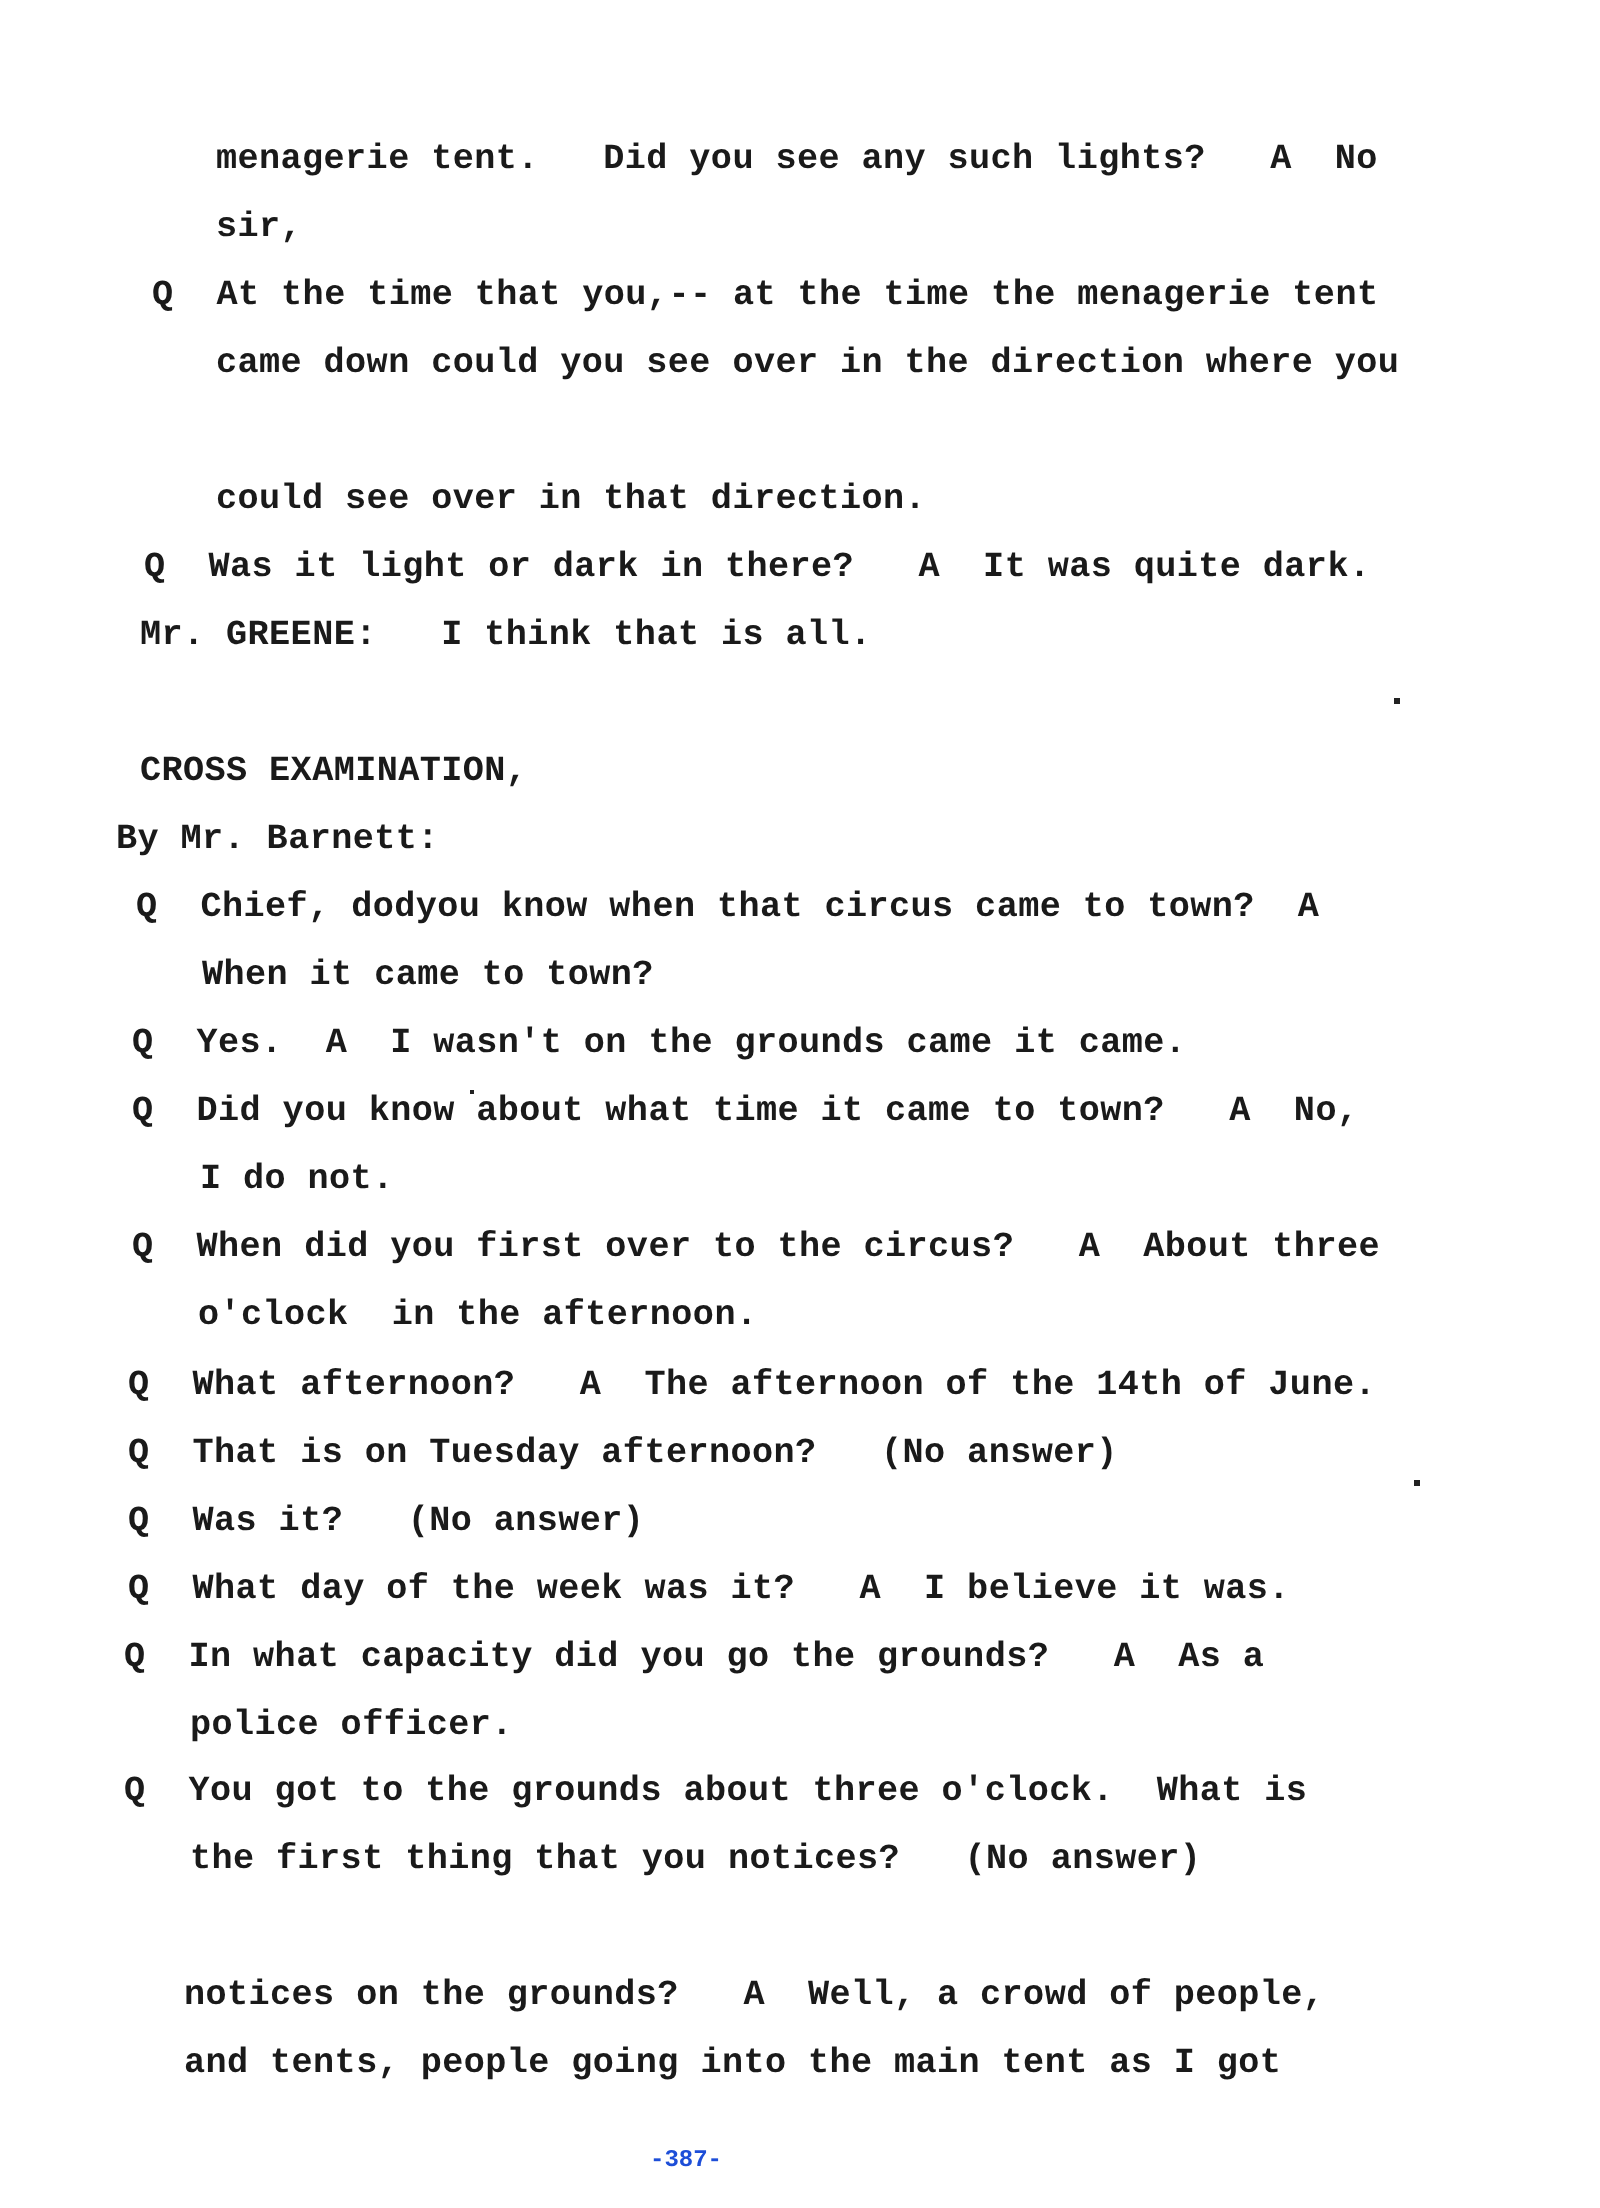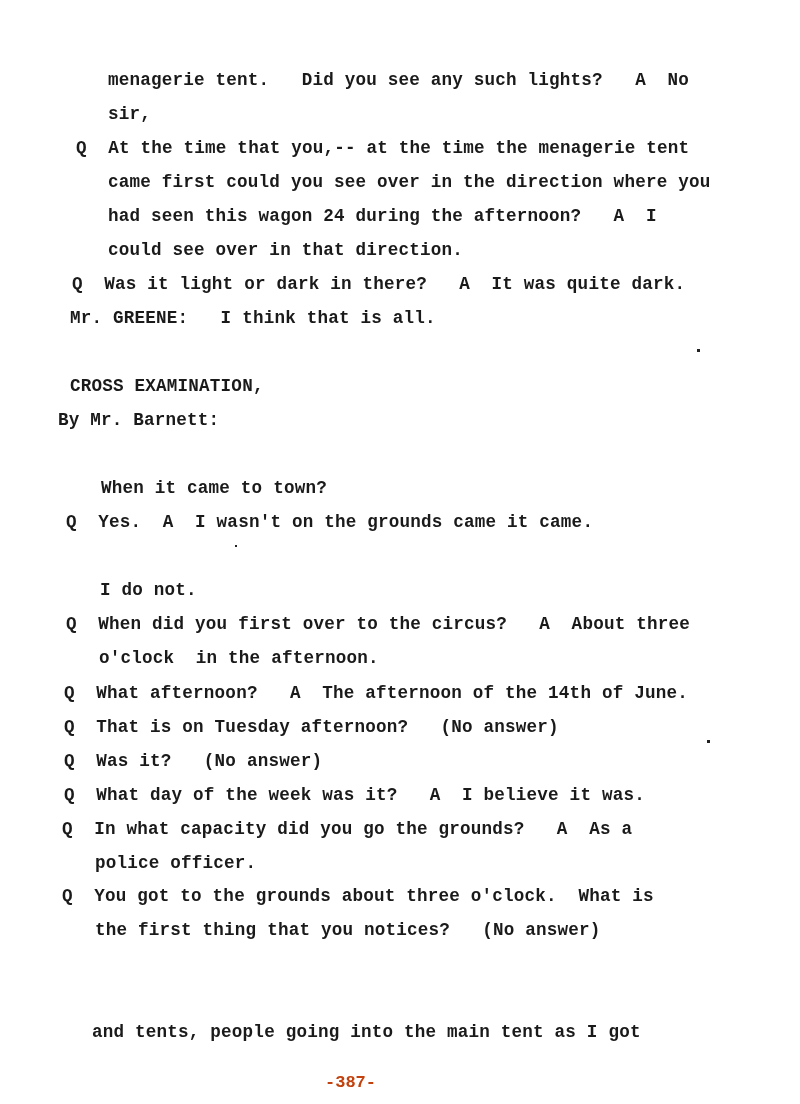--- a/index.html
+++ b/index.html
@@ -9,49 +9,51 @@
     position: absolute;
     white-space: pre;
     font-family: "Liberation Mono", "DejaVu Sans Mono", monospace;
     font-size: 17.6px;
     font-weight: bold;
     color: #1a1a1a;
     letter-spacing: 0.2px;
     line-height: 20px;
   }
   .speck { position: absolute; width: 3px; height: 3px; background: #222; }
-  .footer { position: absolute; white-space: pre; font-family: "Liberation Mono", "DejaVu Sans Mono", monospace; font-size: 17px; font-weight: bold; color: #c2410c; }
+  .footer { position: absolute; white-space: pre; font-family: "Liberation Mono", "DejaVu Sans Mono", monospace; font-size: 12px; font-weight: bold; color: #1d4ed8; }
 </style>
 </head>
 <body>
 
 <div class="page">
   <div class="line" style="left:108px;top:70px">menagerie tent.   Did you see any such lights?   A  No</div>
   <div class="line" style="left:108px;top:104px">sir,</div>
   <div class="line" style="left:76px;top:138px">Q  At the time that you,-- at the time the menagerie tent</div>
-  <div class="line" style="left:108px;top:172px">came first could you see over in the direction where you</div>
-  <div class="line" style="left:108px;top:206px">had seen this wagon 24 during the afternoon?   A  I</div>
+  <div class="line" style="left:108px;top:172px">came down could you see over in the direction where you</div>
   <div class="line" style="left:108px;top:240px">could see over in that direction.</div>
   <div class="line" style="left:72px;top:274px">Q  Was it light or dark in there?   A  It was quite dark.</div>
   <div class="line" style="left:70px;top:308px">Mr. GREENE:   I think that is all.</div>
   <div class="line" style="left:70px;top:376px">CROSS EXAMINATION,</div>
   <div class="line" style="left:58px;top:410px">By Mr. Barnett:</div>
+  <div class="line" style="left:68px;top:444px">Q  Chief, dodyou know when that circus came to town?  A</div>
   <div class="line" style="left:101px;top:478px">When it came to town?</div>
   <div class="line" style="left:66px;top:512px">Q  Yes.  A  I wasn't on the grounds came it came.</div>
+  <div class="line" style="left:66px;top:546px">Q  Did you know about what time it came to town?   A  No,</div>
   <div class="line" style="left:100px;top:580px">I do not.</div>
   <div class="line" style="left:66px;top:614px">Q  When did you first over to the circus?   A  About three</div>
   <div class="line" style="left:99px;top:648px">o'clock  in the afternoon.</div>
   <div class="line" style="left:64px;top:683px">Q  What afternoon?   A  The afternoon of the 14th of June.</div>
   <div class="line" style="left:64px;top:717px">Q  That is on Tuesday afternoon?   (No answer)</div>
   <div class="line" style="left:64px;top:751px">Q  Was it?   (No answer)</div>
   <div class="line" style="left:64px;top:785px">Q  What day of the week was it?   A  I believe it was.</div>
   <div class="line" style="left:62px;top:819px">Q  In what capacity did you go the grounds?   A  As a</div>
   <div class="line" style="left:95px;top:853px">police officer.</div>
   <div class="line" style="left:62px;top:886px">Q  You got to the grounds about three o'clock.  What is</div>
   <div class="line" style="left:95px;top:920px">the first thing that you notices?   (No answer)</div>
+  <div class="line" style="left:92px;top:988px">notices on the grounds?   A  Well, a crowd of people,</div>
   <div class="line" style="left:92px;top:1022px">and tents, people going into the main tent as I got</div>
 
   <div class="footer" style="left:325px;top:1073px">-387-</div>
 
   <div class="speck" style="left:697px;top:349px"></div>
   <div class="speck" style="left:707px;top:740px"></div>
   <div class="speck" style="left:235px;top:545px;width:2px;height:2px"></div>
 </div>
 
 </body></html>

